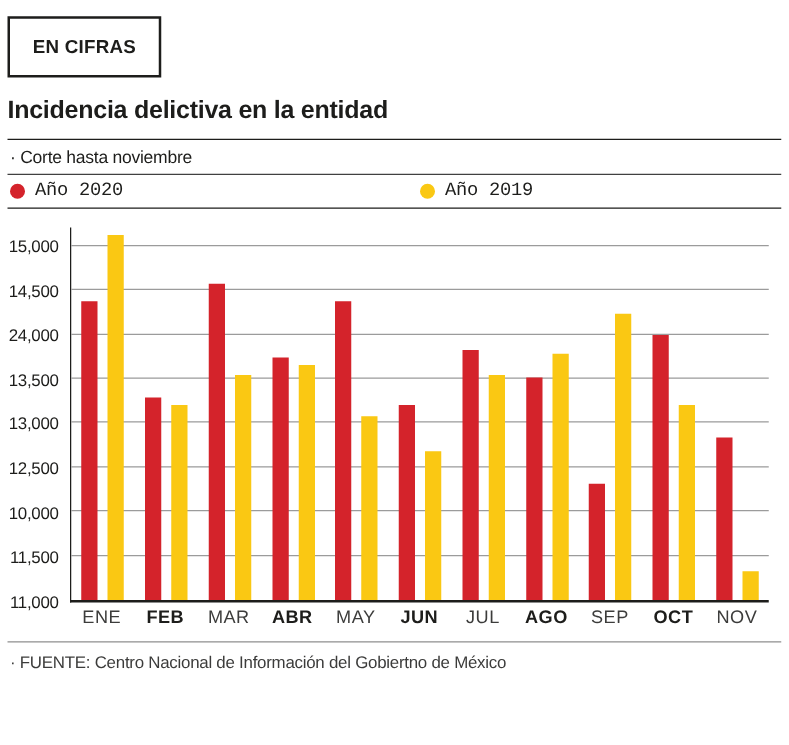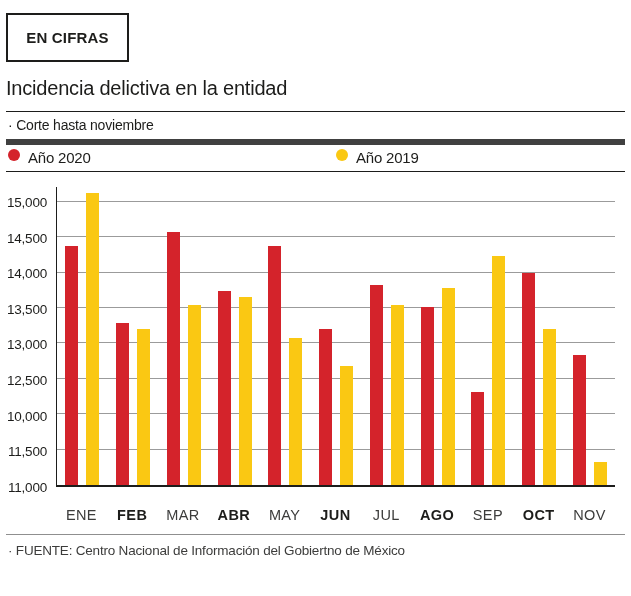--- a/index.html
+++ b/index.html
@@ -16,44 +16,44 @@
   .badge {
     margin-top:13px; margin-left:0;
     width:123px; height:49px;
     border:2px solid #1d1d1b;
     display:flex; align-items:center; justify-content:center;
     font-weight:bold; font-size:15px; letter-spacing:0.2px;
   }
 
   .title {
     margin-top:15px;
-    font-size:20px; font-weight:normal; color:#1d1d1b;
+    font-size:20px; font-weight:bold; color:#1d1d1b;
   }
 
   .subtitle {
     margin-top:9px;
     font-size:16px; line-height:1.3; color:#3c3c3b;
     max-width:605px;
   }
 
   .note-row {
     margin-top:11px;
     border-top:1px solid #1d1d1b;
-    border-bottom:6px solid #404040;
+    border-bottom:1px solid #404040;
     padding:5px 2px 6px 2px;
     font-size:14px; color:#1d1d1b;
   }
 
   .legend-row {
     position:relative;
     border-bottom:1px solid #1d1d1b;
     height:27px;
     font-size:15px;
   }
-  .legend-item { position:absolute; top:4px; display:flex; align-items:flex-start; gap:8px; }
+  .legend-item { position:absolute; top:4px; display:flex; align-items:center; gap:8px;font-family:Liberation Mono, monospace; }
   .legend-item.l0 { left:2px; }
   .legend-item.l1 { left:330px; }
   .legend-dot { width:12px; height:12px; border-radius:50%; display:inline-block; }
 
   .chart { display:flex; margin-top:15px; }
   .yaxis { width:50px; position:relative; height:300px; flex:0 0 50px; }
   .ytick {
     position:absolute; right:9px; transform:translateY(50%);
     font-size:13.5px; color:#1d1d1b; white-space:nowrap;
   }
@@ -65,21 +65,21 @@
   .gridline { position:absolute; left:0; right:0; height:1px; background:#9b9b9b; }
   .bars {
     position:absolute; left:0; right:0; top:0; bottom:0;
     display:flex; align-items:flex-end;
   }
   .group { flex:1; display:flex; justify-content:center; align-items:flex-end; gap:8px; height:100%; }
   .bar { width:13px; }
 
   .xlabels { display:flex; margin-left:50px; margin-right:10px; }
   .xlabel {
-    flex:1; text-align:center; padding-top:20px;
+    flex:1; text-align:center; padding-top:4px;
     font-size:14.5px; color:#3c3c3b; letter-spacing:0.4px;
   }
   .xlabel.bold { font-weight:bold; color:#1d1d1b; }
 
   .footer {
     margin-top:11px;
     border-top:1px solid #8f8f8f;
     padding:8px 2px 0 2px;
     font-size:13.5px; color:#3c3c3b;
   }
@@ -112,21 +112,21 @@
   </div>
 
   <div class="chart">
     <div class="yaxis">
         <div class="ytick" style="bottom: 0%; margin-top: 38px;">11,000</div>
         <div class="ytick" style="bottom: 11.8765%;">11,500</div>
         <div class="ytick" style="bottom: 23.753%;">10,000</div>
         <div class="ytick" style="bottom: 35.6295%;">12,500</div>
         <div class="ytick" style="bottom: 47.5059%; margin-top: 48px;">13,000</div>
         <div class="ytick" style="bottom: 59.3824%;">13,500</div>
-        <div class="ytick" style="bottom: 71.2589%;">14,000</div>
+        <div class="ytick" style="bottom: 71.2589%;">24,000</div>
         <div class="ytick" style="bottom: 83.1354%;">14,500</div>
         <div class="ytick" style="bottom: 95.0119%;">15,000</div>
       </div>
     <div class="plot">
         <div class="gridline" style="bottom: 95.0119%;"></div>
         <div class="gridline" style="bottom: 83.1354%;"></div>
         <div class="gridline" style="bottom: 71.2589%;"></div>
         <div class="gridline" style="bottom: 59.3824%;"></div>
         <div class="gridline" style="bottom: 47.5059%;"></div>
         <div class="gridline" style="bottom: 35.6295%;"></div>

